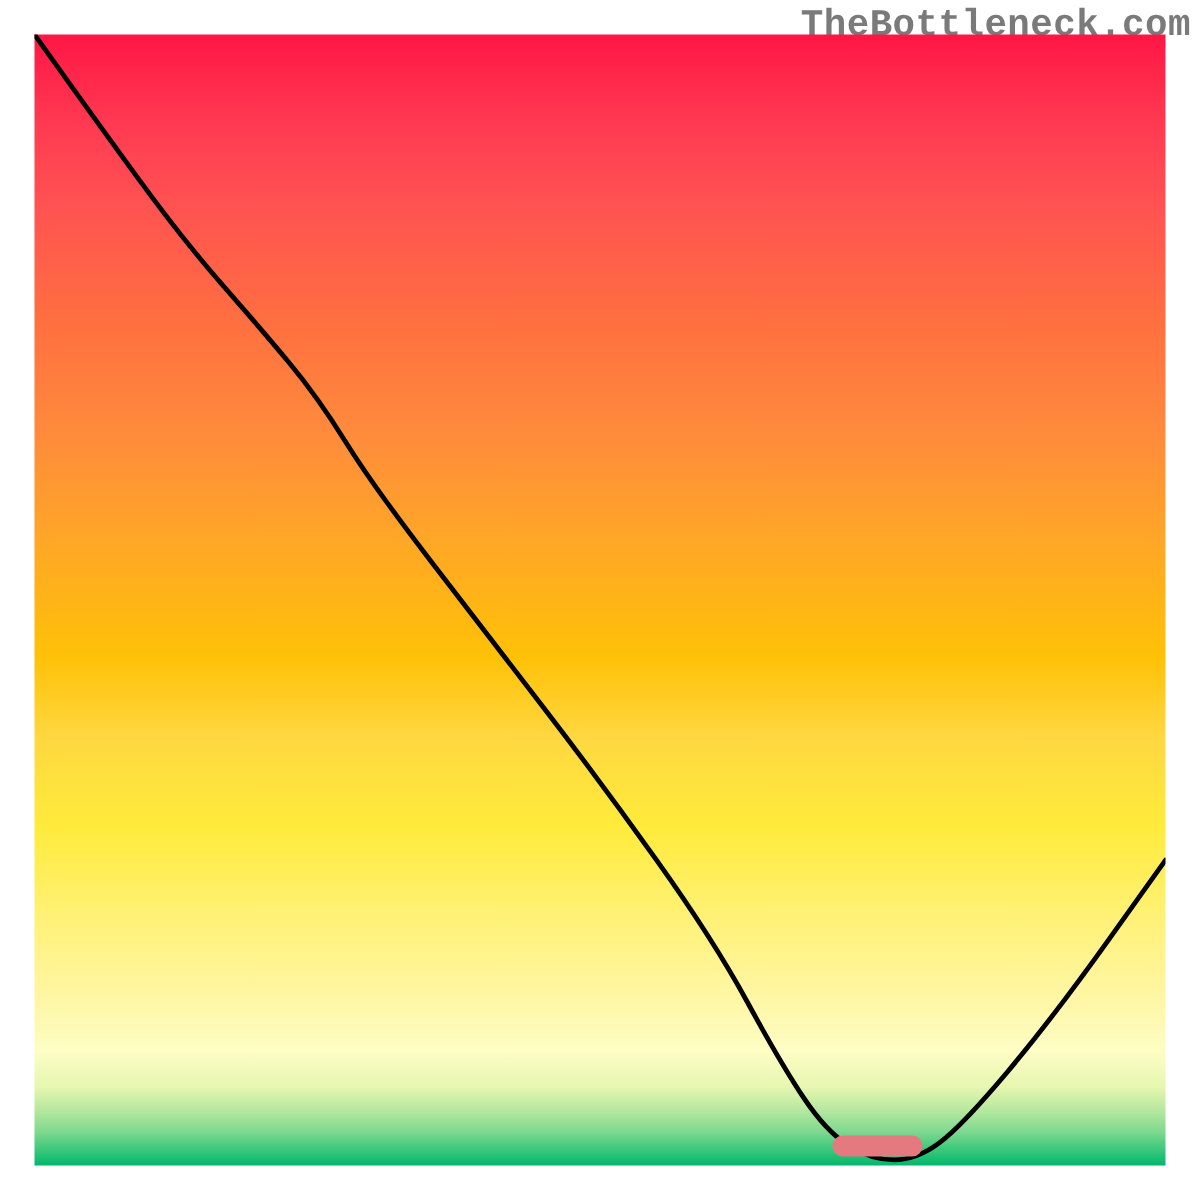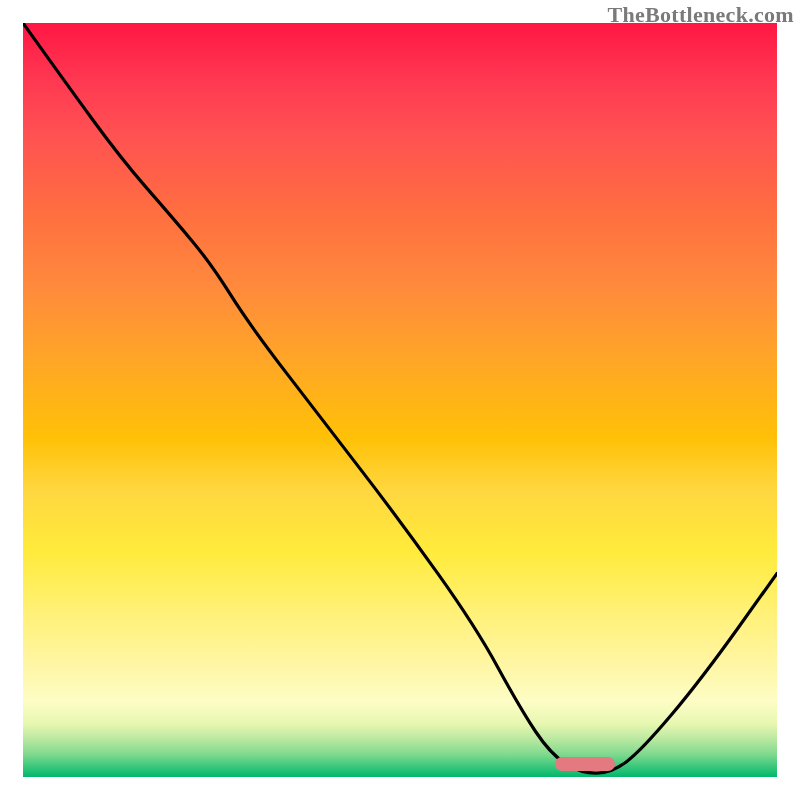--- a/index.html
+++ b/index.html
@@ -45,22 +45,22 @@
       #b9e8a0 95%,
       #7fd98f 97%,
       #3fc97d 98.5%,
       #00b86b 100%
     );
   }
   .watermark {
     position: absolute;
     top: 2px;
     right: 6px;
-    font-family: Liberation Serif, serif;
-    font-size: 22px;
+    font-family: Liberation Mono, monospace;
+    font-size: 25px;
     font-weight: 600;
     color: #7a7a7a;
     letter-spacing: 0.3px;
   }
   .curve-svg {
     position: absolute;
     left: 0;
     top: 0;
     width: 100%;
     height: 100%;

